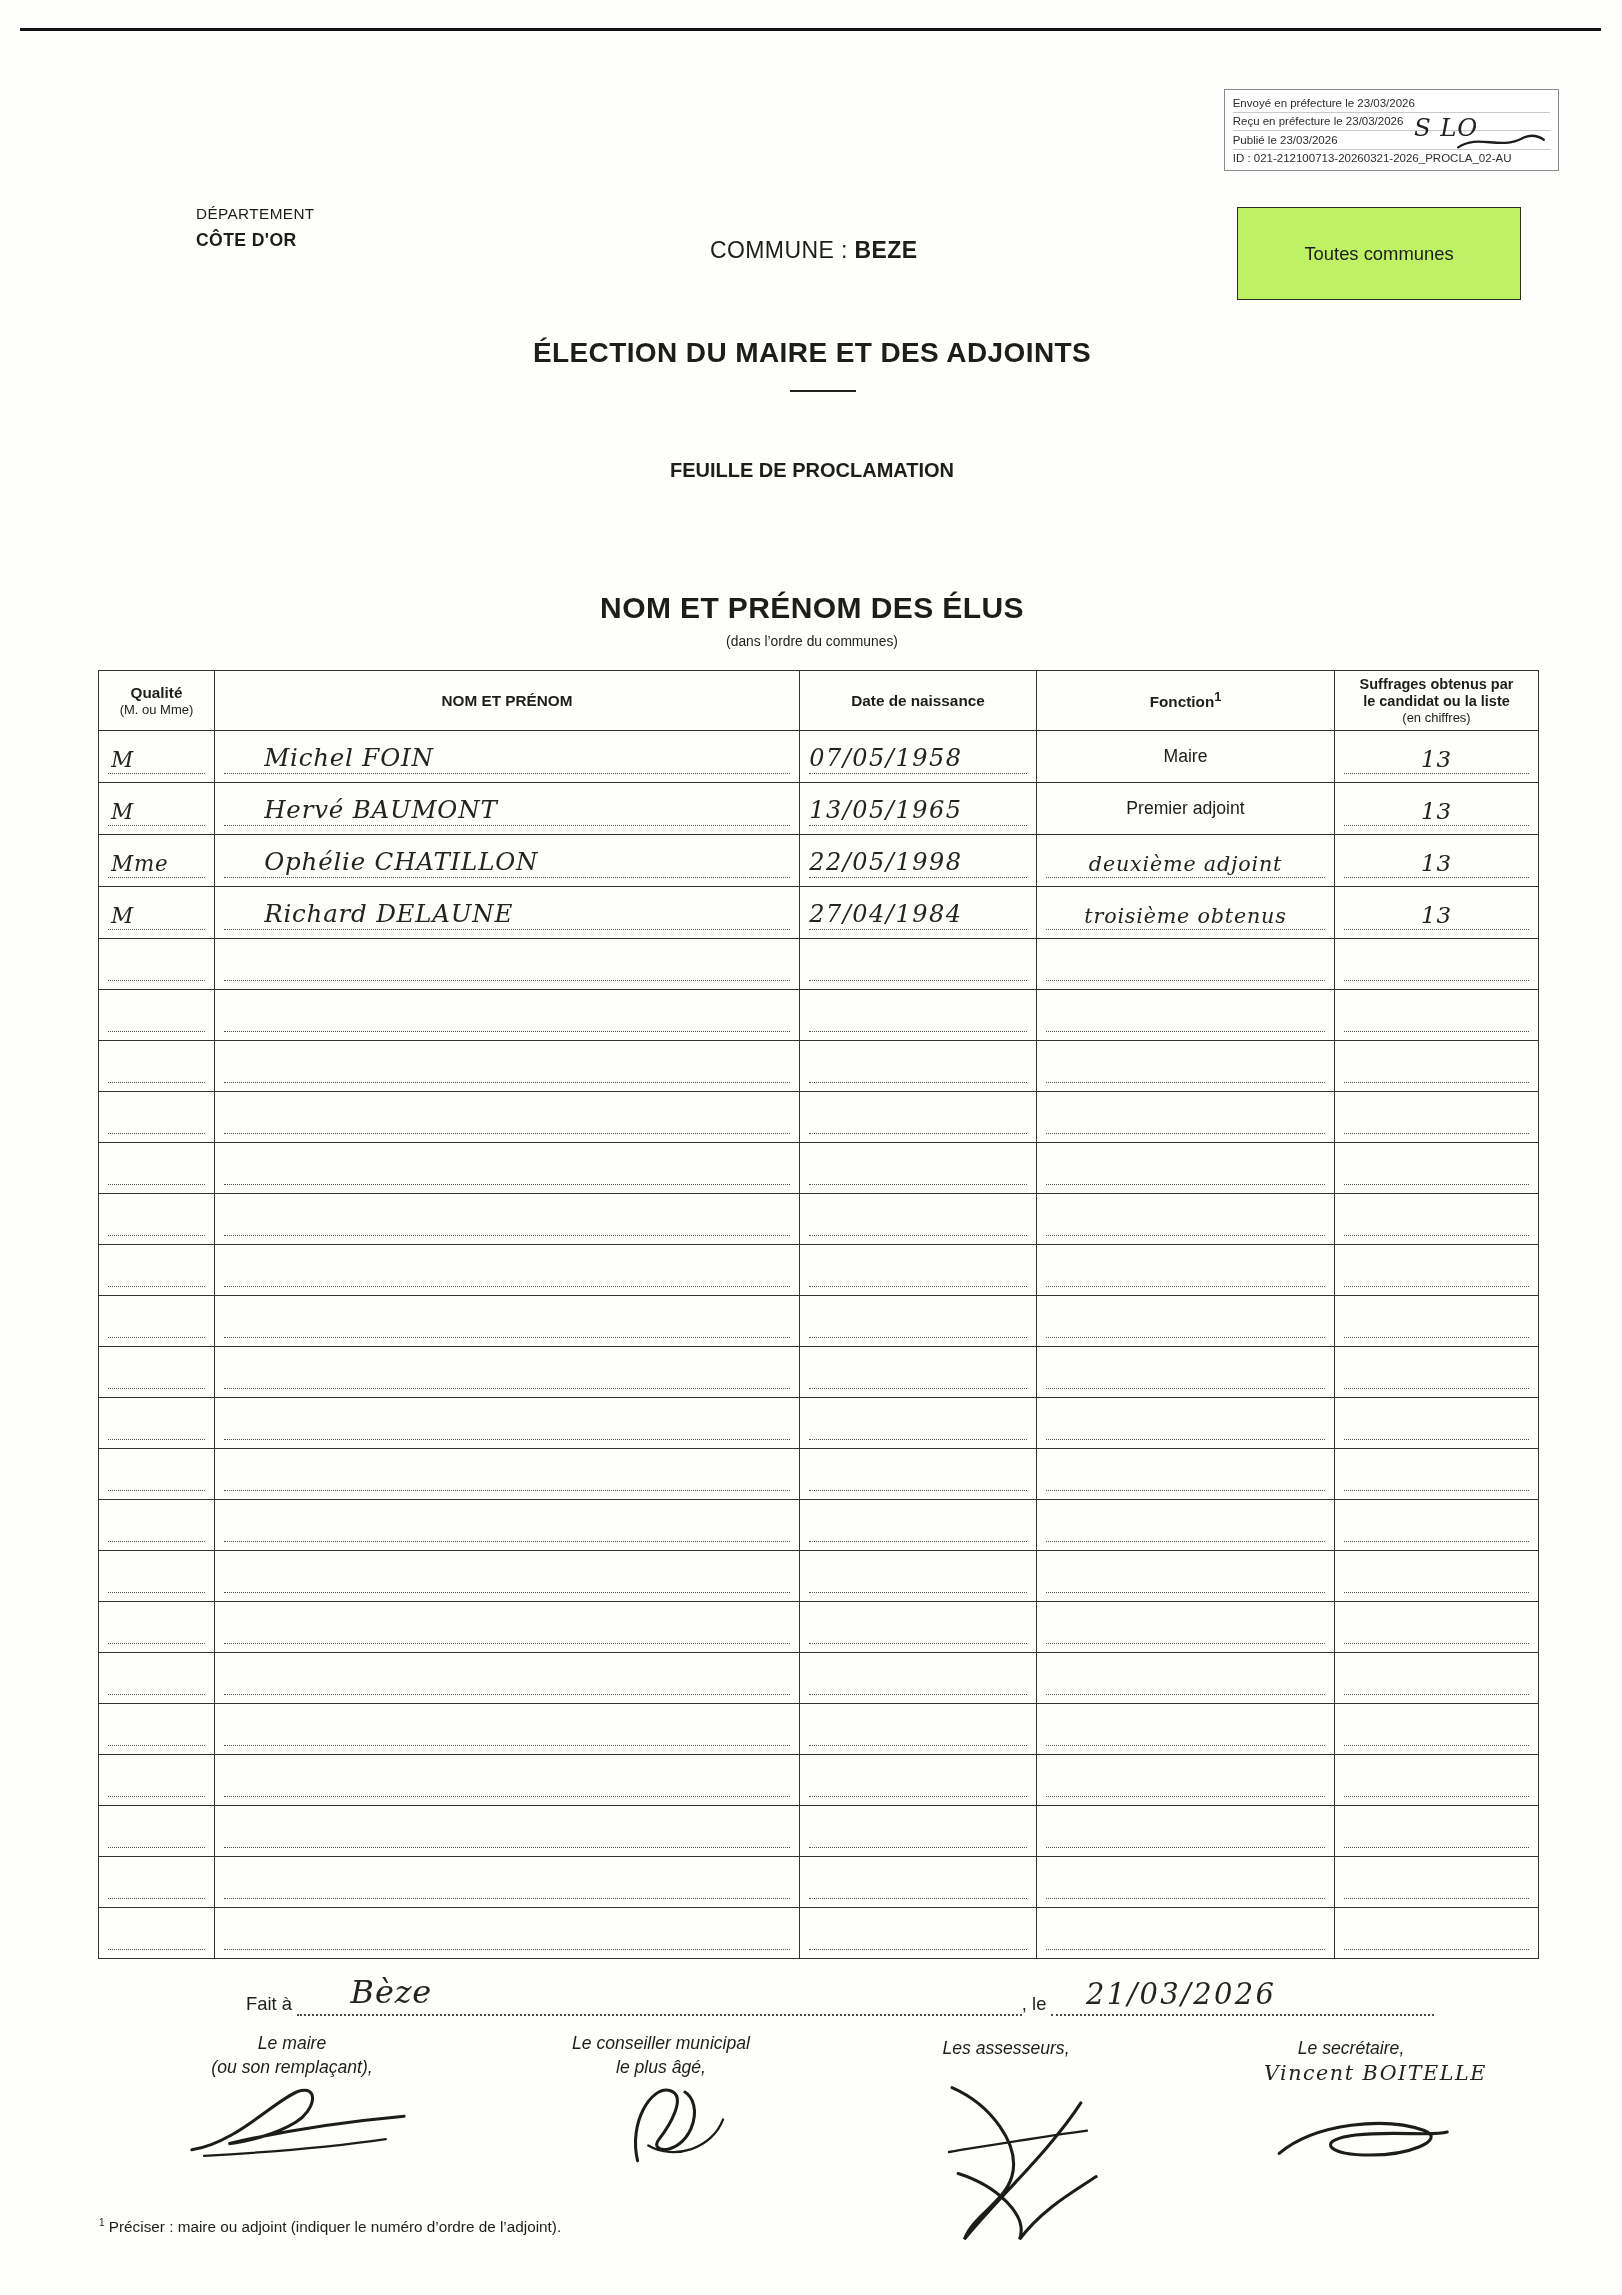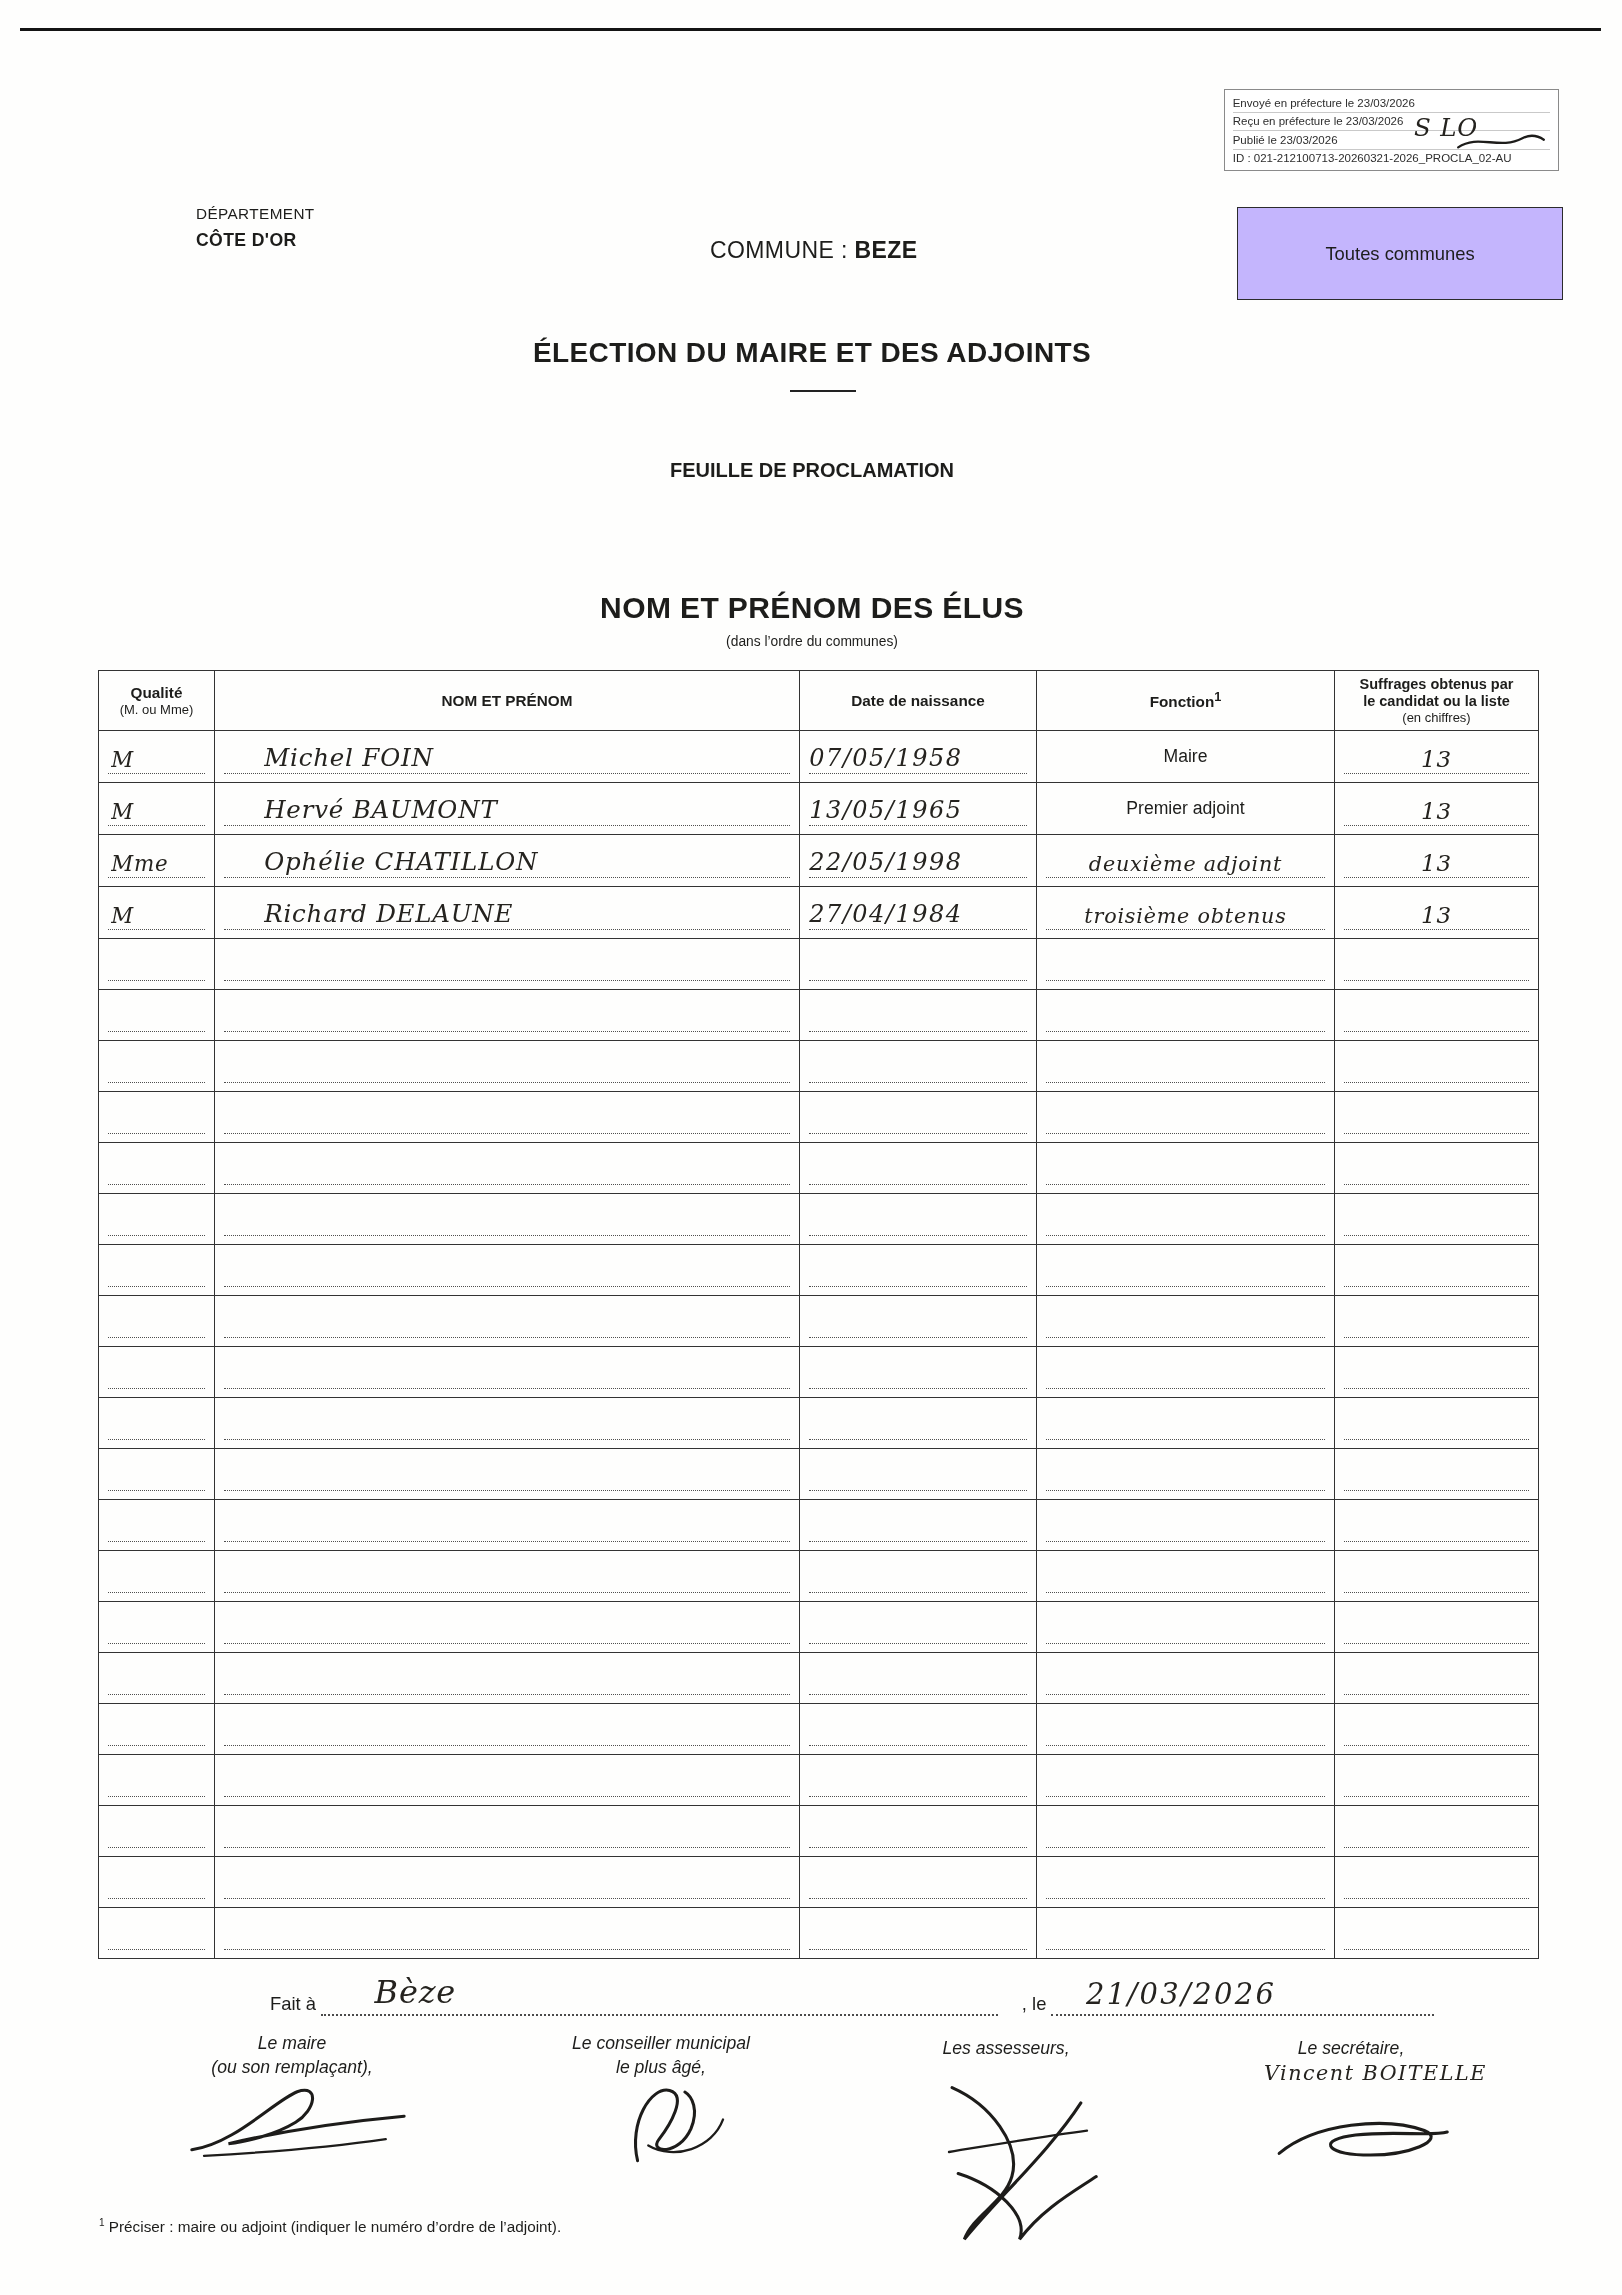--- a/index.html
+++ b/index.html
@@ -13,22 +13,22 @@
   .center { left:1px; right:0; text-align:center; }
   .scan-topline { top:27.5px; left:20px; width:1581px; height:3.8px; background:#141414; }
 
   
   .stamp { top:89px; left:1224px; width:335px; border:0.8px solid #8a8a8a; background:#fff; padding:4.6px 7.7px 3.1px 7.7px; }
   .stamp-line { font-size:11.5px; color:#2d2d2d; border-bottom:0.8px solid #c9c9c9; padding:2.3px 0 3.1px 0; white-space:nowrap; }
   .stamp-line:last-child { border-bottom:none; }
   .stamp-sig { top:113px; left:1414px; font-size:24.5px; z-index:3; }
   .stamp-flourish { top:129px; left:1455px; z-index:3; }
 
-  .toutes-box { top:207px; left:1237px; width:326px; height:93px; border:1.5px solid #2c2c2c;
-                display:flex; align-items:center; justify-content:center; font-size:18.4px; background:#c4b5fd; }
+  .toutes-box { top:207px; left:1237px; width:284px; height:93px; border:1.5px solid #2c2c2c;
+                display:flex; align-items:center; justify-content:center; font-size:18.4px; background:#bef264; }
 
   .dept-label { top:205px; left:196px; font-size:15.3px; letter-spacing:0.4px; }
   .dept-name  { top:230px; left:196px; font-size:17.6px; font-weight:bold; letter-spacing:0.4px; }
   .commune-line { top:237px; left:710px; font-size:23px; letter-spacing:0.4px; }
   .commune-line b { font-weight:bold; }
 
   .main-title { top:337px; font-size:28px; font-weight:bold; letter-spacing:0.4px; }
   .title-rule { top:390px; left:790px; width:66px; height:2.3px; background:#222; }
   .subtitle1 { top:459px; font-size:20px; font-weight:bold; }
   .subtitle2 { top:507px; font-size:23px; }
@@ -55,21 +55,21 @@
   .hw-qualite { font-size:21.4px; margin-left:3.1px; }
   .hw-nom { font-size:24.5px; margin-left:40px; }
   .hw-date { font-size:24px; letter-spacing:1.5px; }
   .hw-fonction { font-size:20.7px; }
   .hw-suffrages { font-size:23px; }
   td.fn-print { vertical-align:middle; text-align:center; }
   .fn-print-text { font-size:17.6px; }
 
   
   .fait-line { top:1956px; left:246px; width:1188px; height:60px; display:flex; align-items:flex-end; }
-  .fl-label { font-size:18.4px; padding:0 4.6px 1.5px 0; white-space:nowrap;margin-left:24px; }
+  .fl-label { font-size:18.4px; padding:0 4.6px 1.5px 0; white-space:nowrap; }
   .fl-dots { position:relative; border-bottom:2.3px dotted #4a4a4a; height:3.1px; }
   .fl-dots-1 { flex:1; }
   .fl-dots-2 { width:383px; }
   .hw-faita { position:absolute; bottom:3.1px; left:54px; font-size:32px; }
   .hw-date-footer { position:absolute; bottom:3.1px; left:35px; font-size:29px; letter-spacing:2.3px; }
 
   .sig-label { font-family:Liberation Sans, sans-serif; font-style:italic; font-size:17.6px;
                text-align:center; line-height:1.35; transform:translateX(-50%); white-space:nowrap; }
   .sig-svg { stroke:#1d1c1a; fill:none; stroke-linecap:round; }
   .hw-secretaire { top:2061px; left:1264px; font-size:20.7px; letter-spacing:1.5px; }

